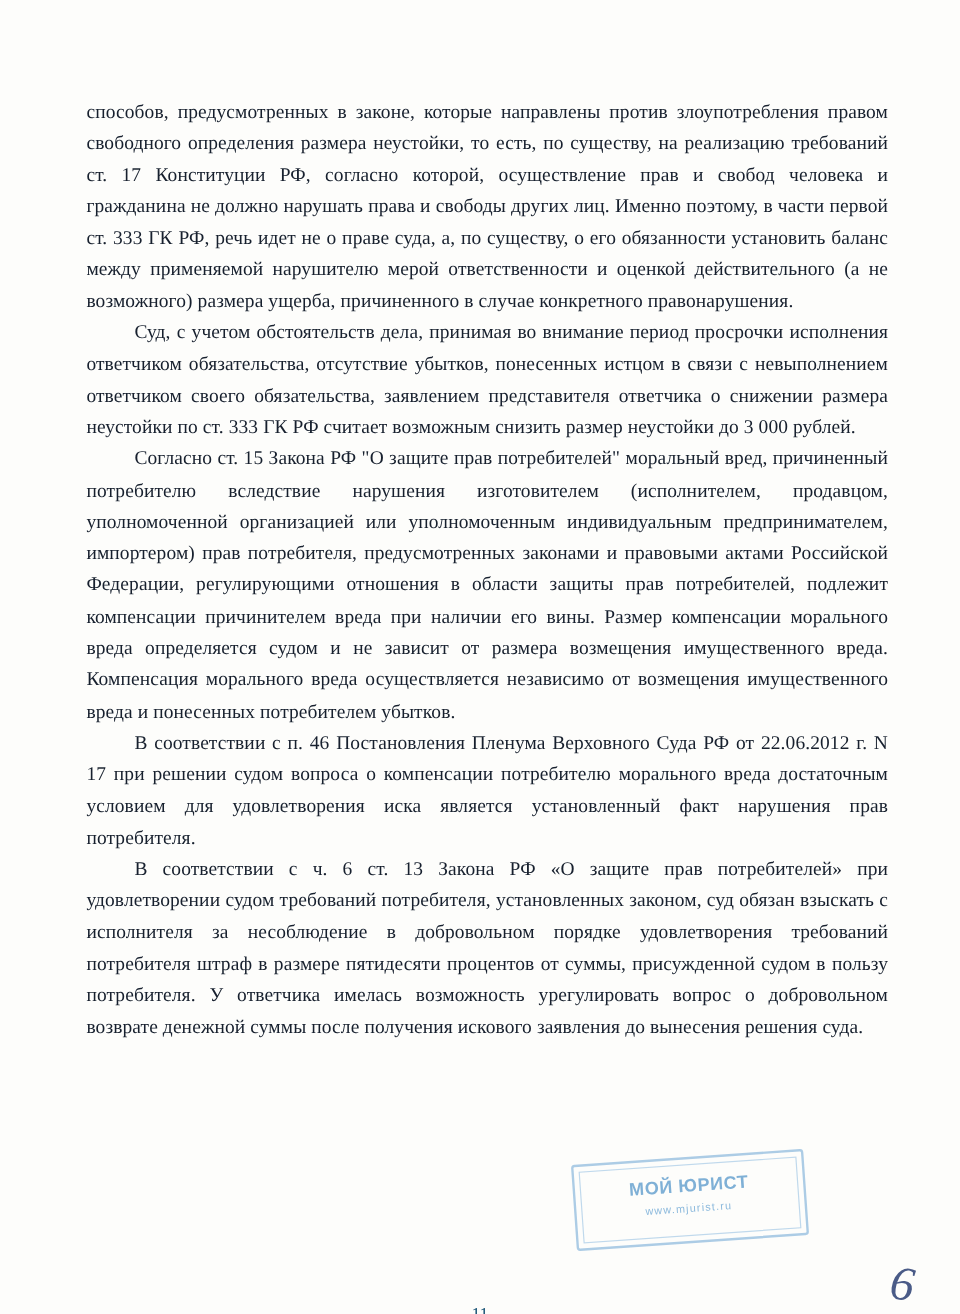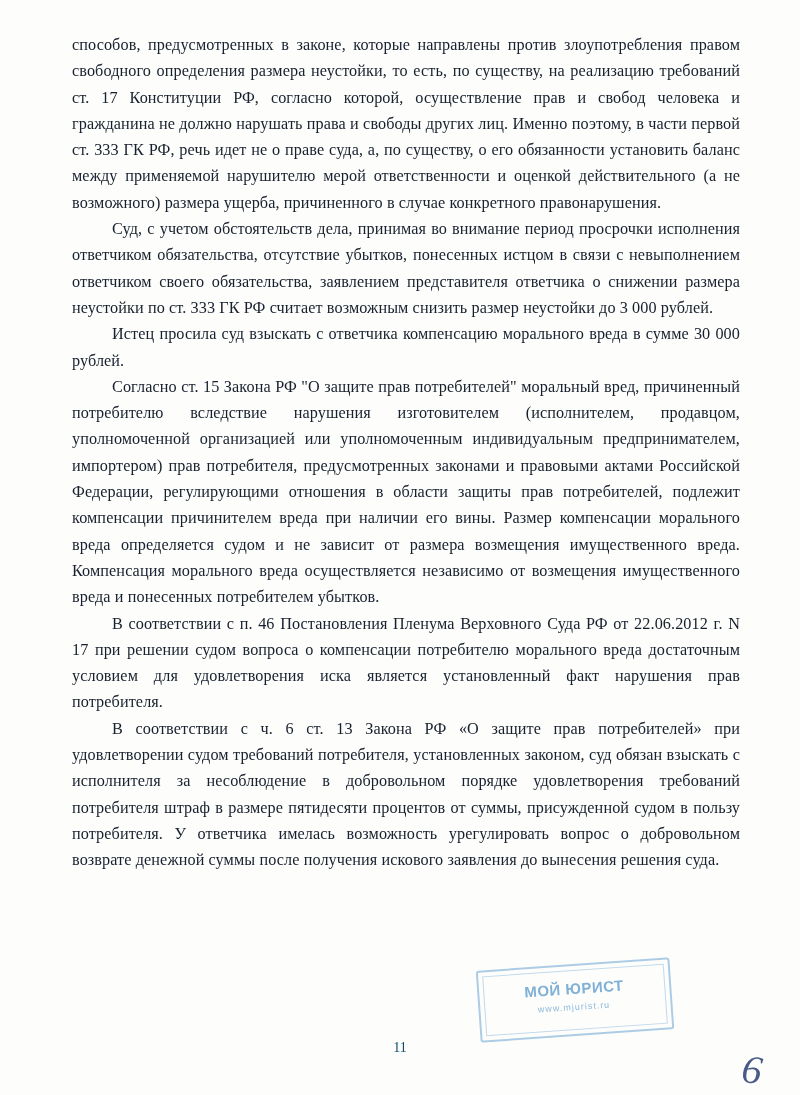--- a/index.html
+++ b/index.html
@@ -32,20 +32,21 @@
     text-align: justify;
     color: #17202e;
   }
   .para.no-indent {
     text-indent: 0;
   }
   
   .doc-body, .page-number {
     -webkit-font-smoothing: antialiased;
     letter-spacing: 0.1px;
+    margin-top: 48px;
   }
   .page-number {
     position: absolute;
     left: 0;
     right: 0;
     top: 1040px;
     text-align: center;
     font-size: 14px;
     color: #0c4a6e;
     font-family: "Liberation Serif", serif;
@@ -118,21 +119,20 @@
   }
 </style>
 </head>
 <body>
 
 <div class="page">
 
   <div class="doc-body">
     <p class="para no-indent">способов, предусмотренных в законе, которые направлены против злоупотребления правом свободного определения размера неустойки, то есть, по существу, на реализацию требований ст. 17 Конституции РФ, согласно которой, осуществление прав и свобод человека и гражданина не должно нарушать права и свободы других лиц. Именно поэтому, в части первой ст. 333 ГК РФ, речь идет не о праве суда, а, по существу, о его обязанности установить баланс между применяемой нарушителю мерой ответственности и оценкой действительного (а не возможного) размера ущерба, причиненного в случае конкретного правонарушения.</p>
     <p class="para">Суд, с учетом обстоятельств дела, принимая  во внимание период просрочки исполнения ответчиком обязательства, отсутствие убытков, понесенных истцом в связи с невыполнением ответчиком своего обязательства, заявлением представителя ответчика о снижении размера неустойки по ст. 333 ГК РФ  считает возможным снизить размер неустойки до 3 000 рублей.</p>
-    <p class="para">Истец просила суд взыскать с ответчика компенсацию морального вреда в сумме 30 000 рублей.</p>
     <p class="para">Согласно ст. 15 Закона РФ "О защите прав потребителей" моральный вред, причиненный потребителю вследствие нарушения изготовителем (исполнителем, продавцом, уполномоченной организацией или уполномоченным индивидуальным предпринимателем, импортером) прав потребителя, предусмотренных законами и правовыми актами Российской Федерации, регулирующими отношения в области защиты прав потребителей, подлежит компенсации причинителем вреда при наличии его вины. Размер компенсации морального вреда определяется судом и не зависит от размера возмещения имущественного вреда. Компенсация морального вреда осуществляется независимо от возмещения имущественного вреда и понесенных потребителем убытков.</p>
     <p class="para">В соответствии с п. 46 Постановления Пленума Верховного Суда РФ от 22.06.2012 г. N 17 при решении судом вопроса о компенсации потребителю морального вреда достаточным условием для удовлетворения иска является установленный факт нарушения прав потребителя.</p>
     <p class="para">В соответствии с ч. 6 ст. 13 Закона РФ «О защите прав потребителей» при удовлетворении судом требований потребителя, установленных законом, суд обязан взыскать с исполнителя за несоблюдение в добровольном порядке удовлетворения требований потребителя штраф в размере пятидесяти процентов от суммы, присужденной судом в пользу потребителя. У ответчика имелась возможность урегулировать вопрос о добровольном возврате денежной суммы после получения искового заявления до вынесения решения суда.</p>
   </div>
 
   <div class="stamp">
     <div class="frame"></div>
     <div class="stamp-title">МОЙ ЮРИСТ</div>
     <div class="stamp-sub">www.mjurist.ru</div>
   </div>

